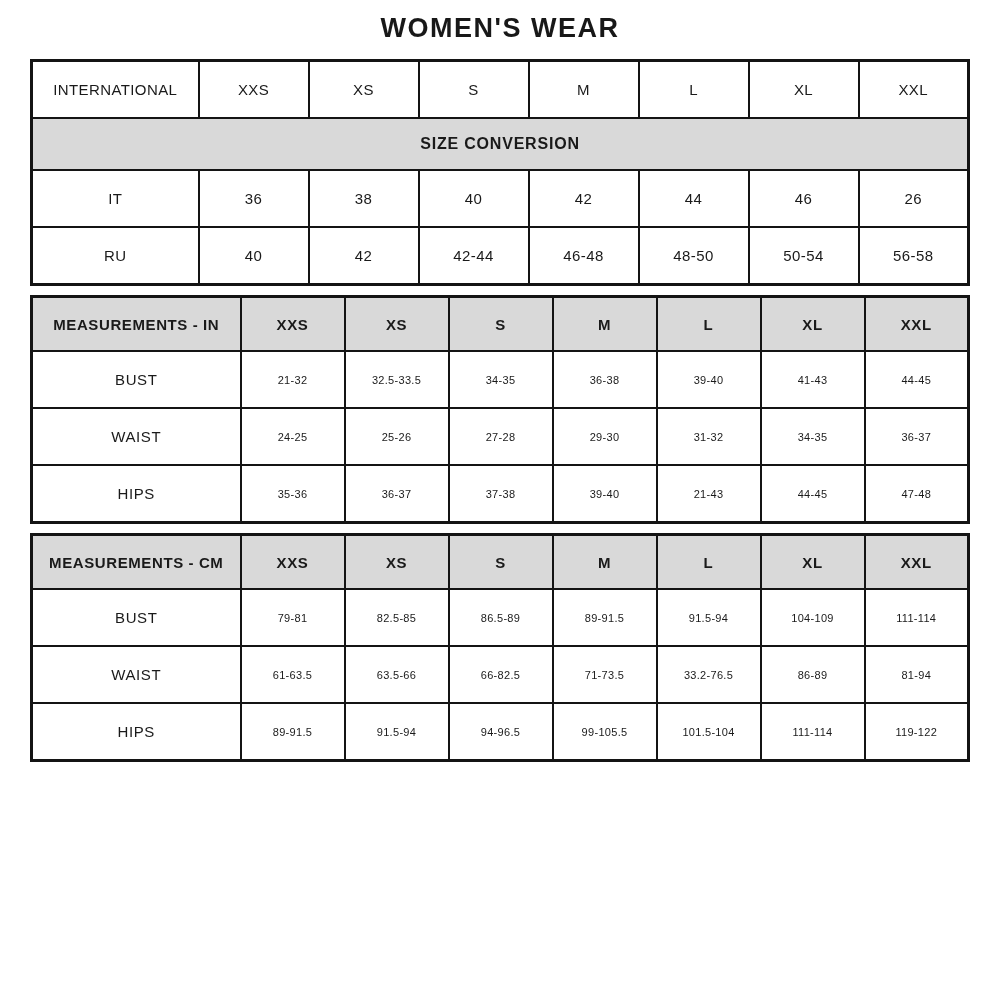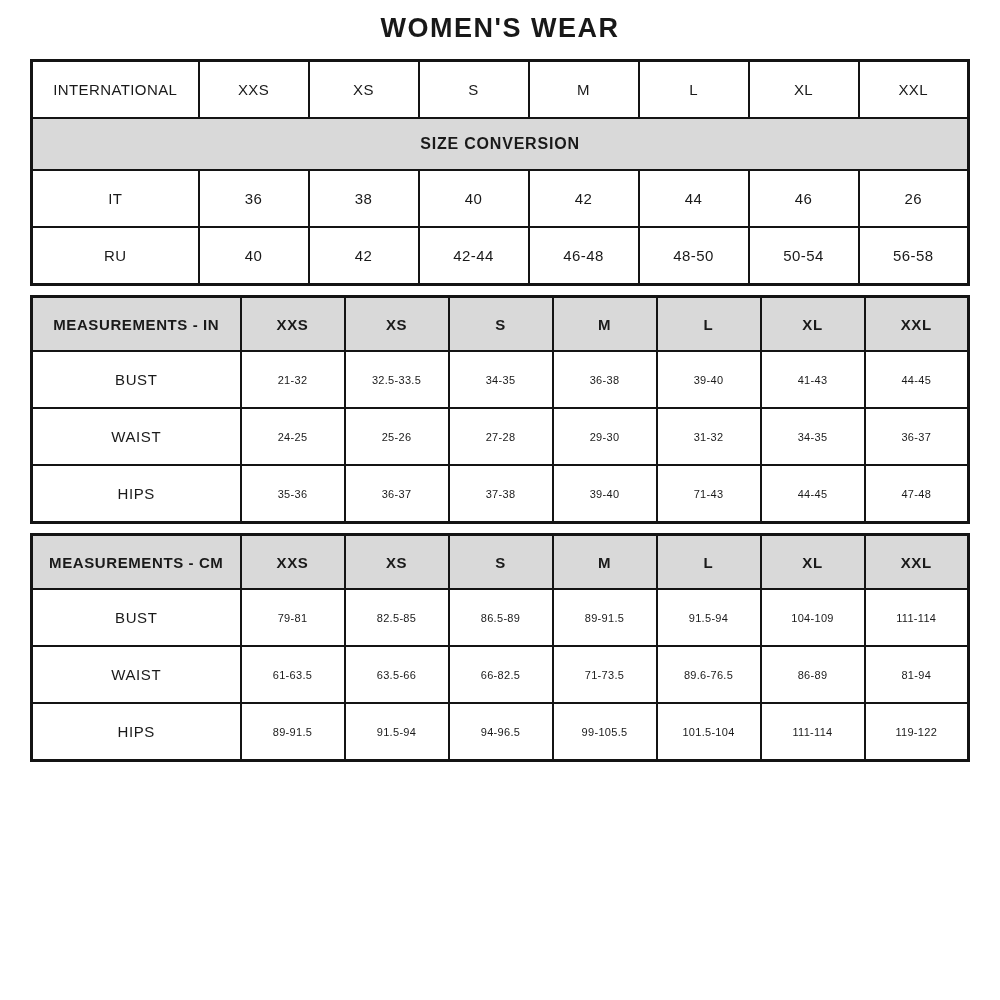--- a/index.html
+++ b/index.html
@@ -163,21 +163,21 @@
           <td>31-32</td>
           <td>34-35</td>
           <td>36-37</td>
         </tr>
         <tr>
           <td class="label-col">HIPS</td>
           <td>35-36</td>
           <td>36-37</td>
           <td>37-38</td>
           <td>39-40</td>
-          <td>71-43</td>
+          <td>21-43</td>
           <td>44-45</td>
           <td>47-48</td>
         </tr>
       </tbody>
   </table>
 
   <table class="meas">
     <colgroup>
       <col class="c0">
         <col>
@@ -210,21 +210,21 @@
           <td>91.5-94</td>
           <td>104-109</td>
           <td>111-114</td>
         </tr>
         <tr>
           <td class="label-col">WAIST</td>
           <td>61-63.5</td>
           <td>63.5-66</td>
           <td>66-82.5</td>
           <td>71-73.5</td>
-          <td>89.6-76.5</td>
+          <td>33.2-76.5</td>
           <td>86-89</td>
           <td>81-94</td>
         </tr>
         <tr>
           <td class="label-col">HIPS</td>
           <td>89-91.5</td>
           <td>91.5-94</td>
           <td>94-96.5</td>
           <td>99-105.5</td>
           <td>101.5-104</td>

